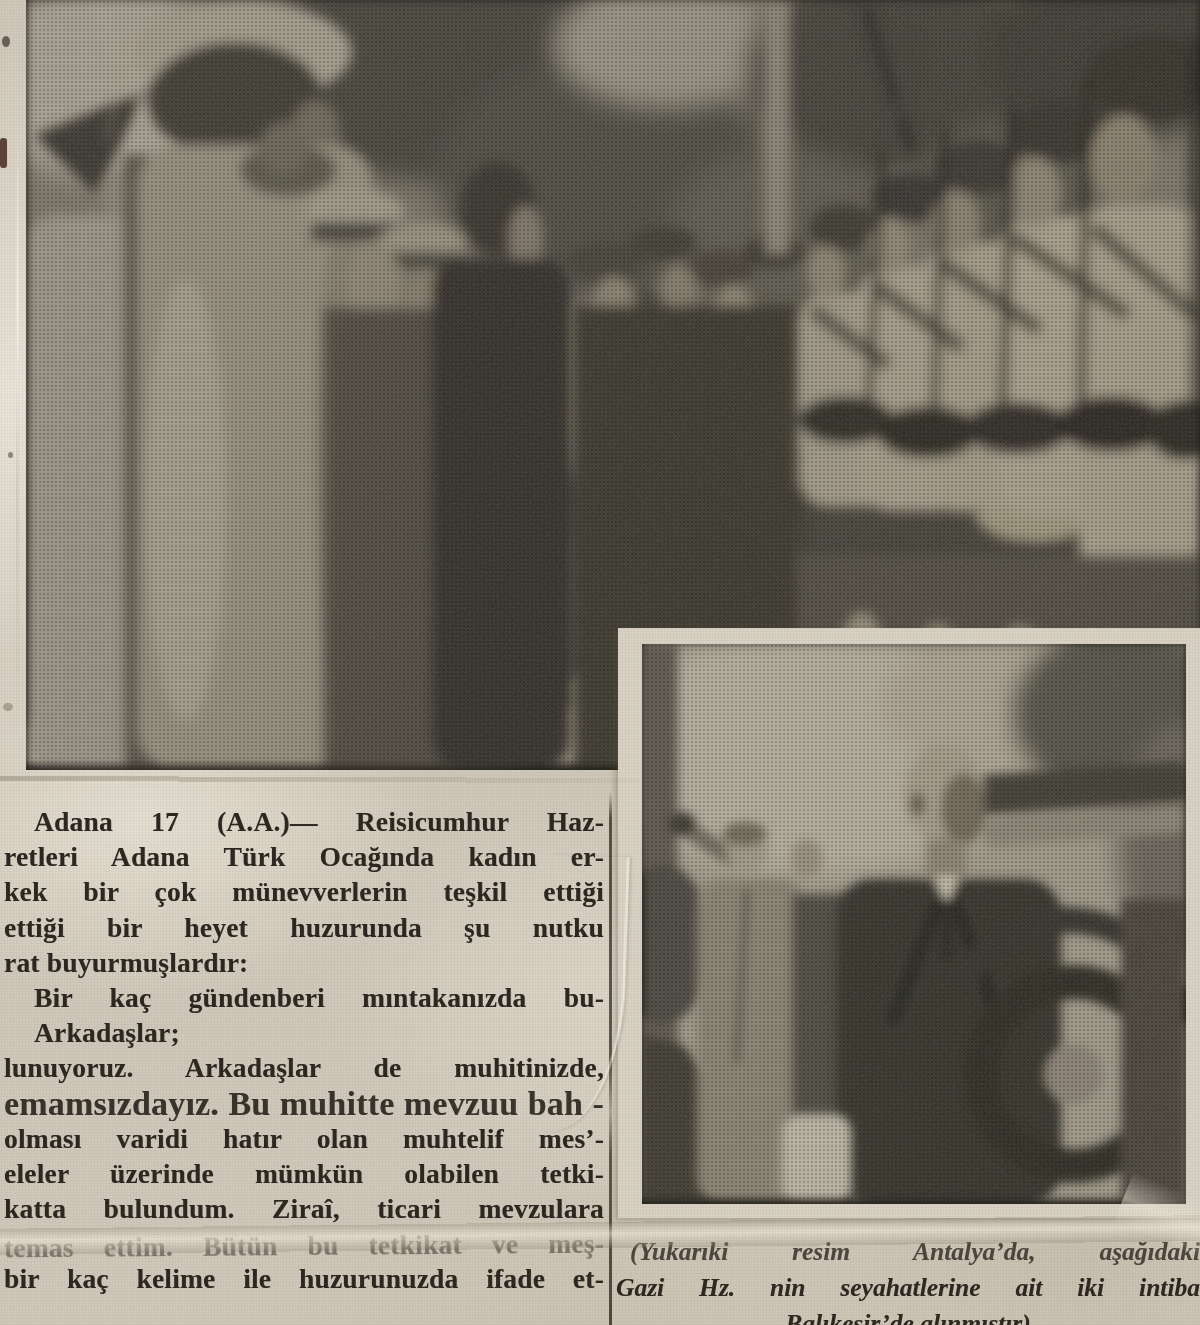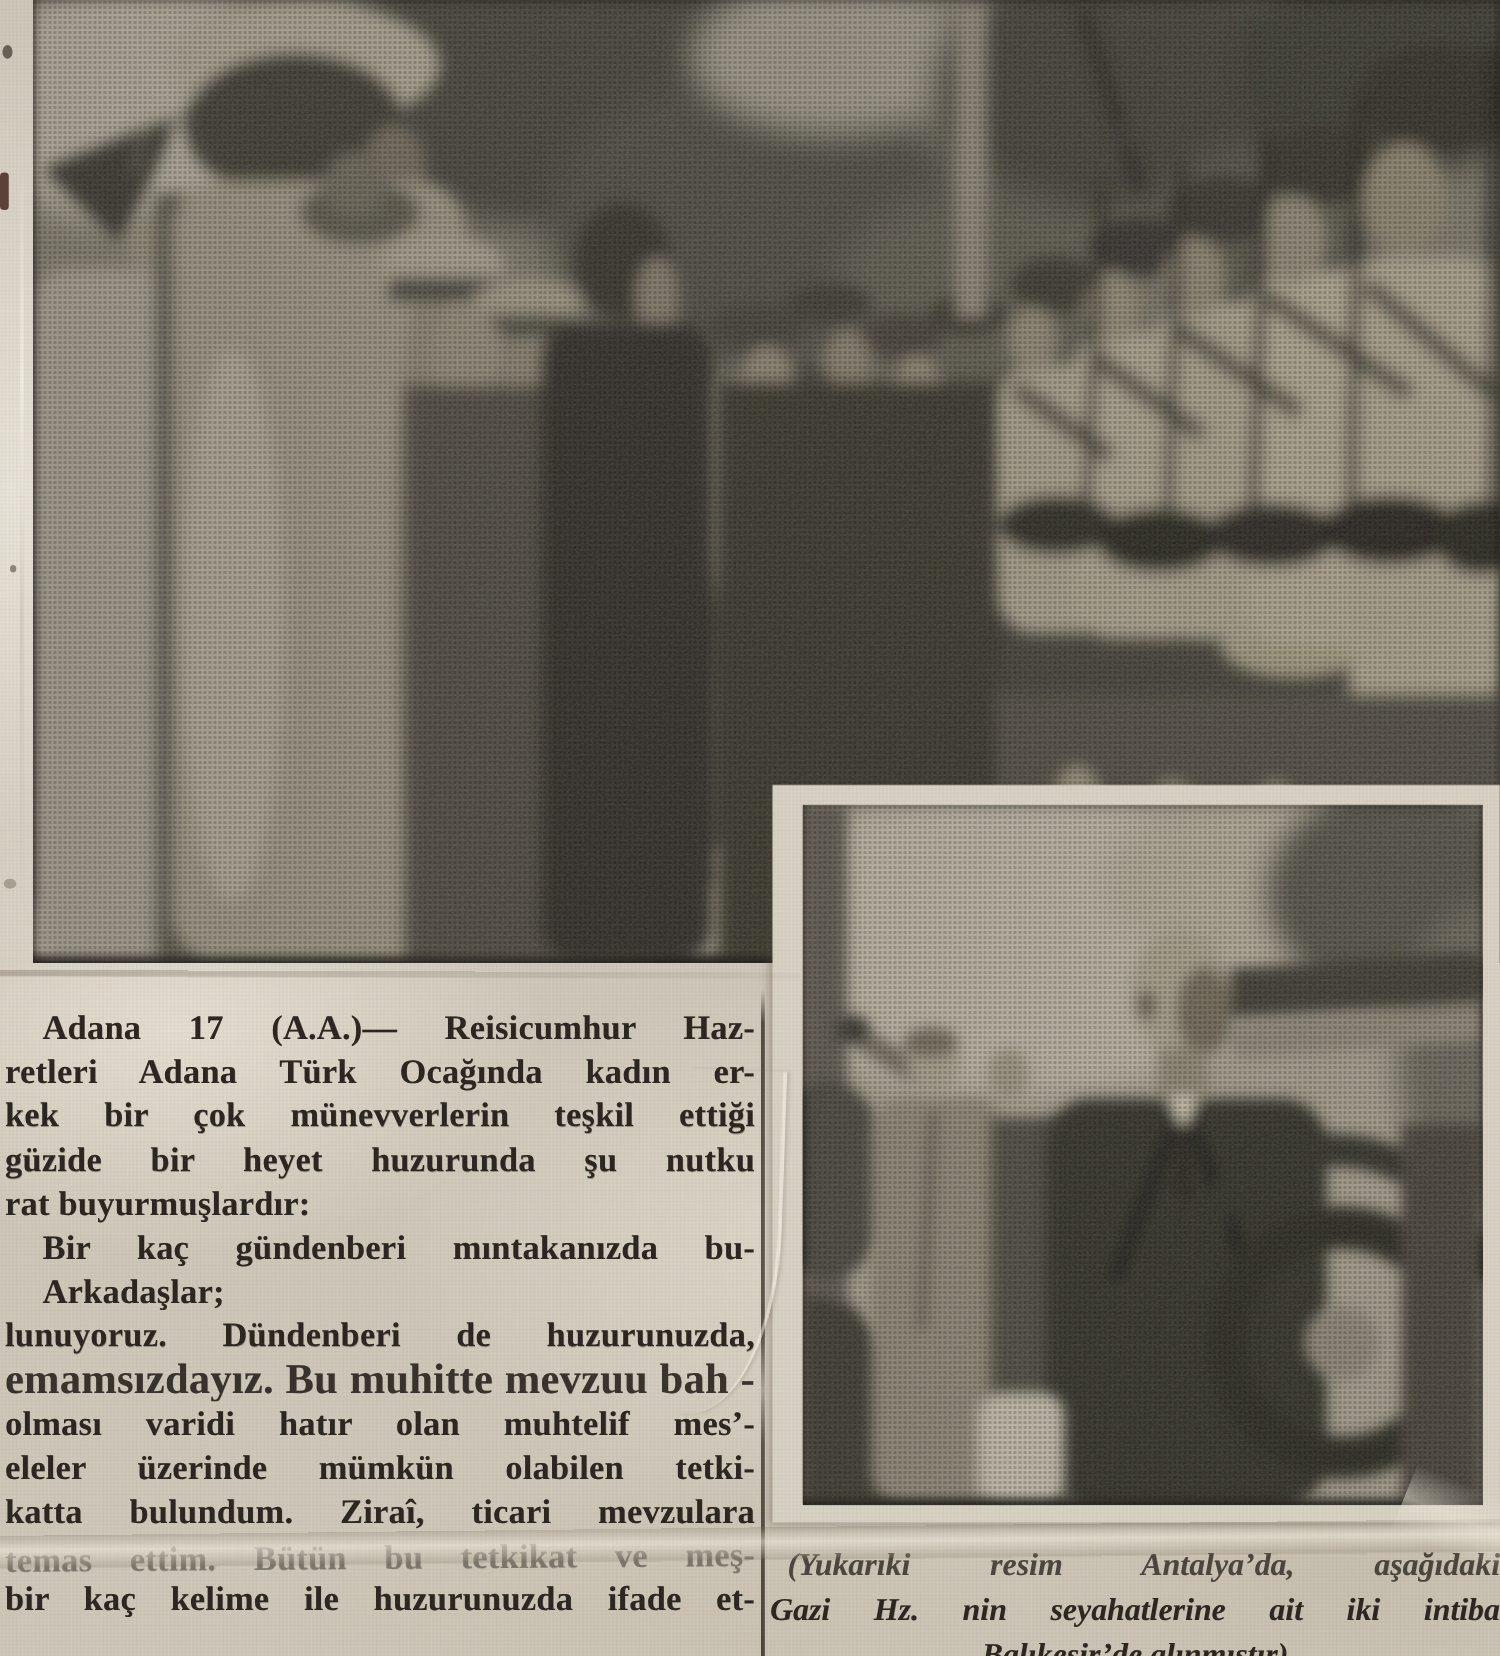--- a/index.html
+++ b/index.html
@@ -259,25 +259,25 @@
       </svg>
       <div class="halftone"></div>
       <div class="photo-edges"></div>
     </div>
   </div>
 
   <div class="article">
     <div class="ln ind">Adana 17 (A.A.)— Reisicumhur Haz-</div>
     <div class="ln">retleri Adana Türk Ocağında kadın er-</div>
     <div class="ln">kek bir çok münevverlerin teşkil ettiği</div>
-    <div class="ln">güzide bir heyet huzurunda şu nutku</div>
+    <div class="ln">ettiği bir heyet huzurunda şu nutku</div>
     <div class="ln noj">rat buyurmuşlardır:</div>
     <div class="ln ind">Bir kaç gündenberi mıntakanızda bu-</div>
     <div class="ln ind noj">Arkadaşlar;</div>
-    <div class="ln">lunuyoruz. Dündenberi de huzurunuzda,</div>
+    <div class="ln">lunuyoruz. Arkadaşlar de muhitinizde,</div>
     <div class="ln cond">emamsızdayız. Bu muhitte mevzuu bah -</div>
     <div class="ln">olması varidi hatır olan muhtelif mes’-</div>
     <div class="ln">eleler üzerinde mümkün olabilen tetki-</div>
     <div class="ln">katta bulundum. Ziraî, ticari mevzulara</div>
     <div class="ln faded">temas ettim. Bütün bu tetkikat ve meş-</div>
     <div class="ln">bir kaç kelime ile huzurunuzda ifade et-</div>
   </div>
 
   <div class="rule"></div>
 

